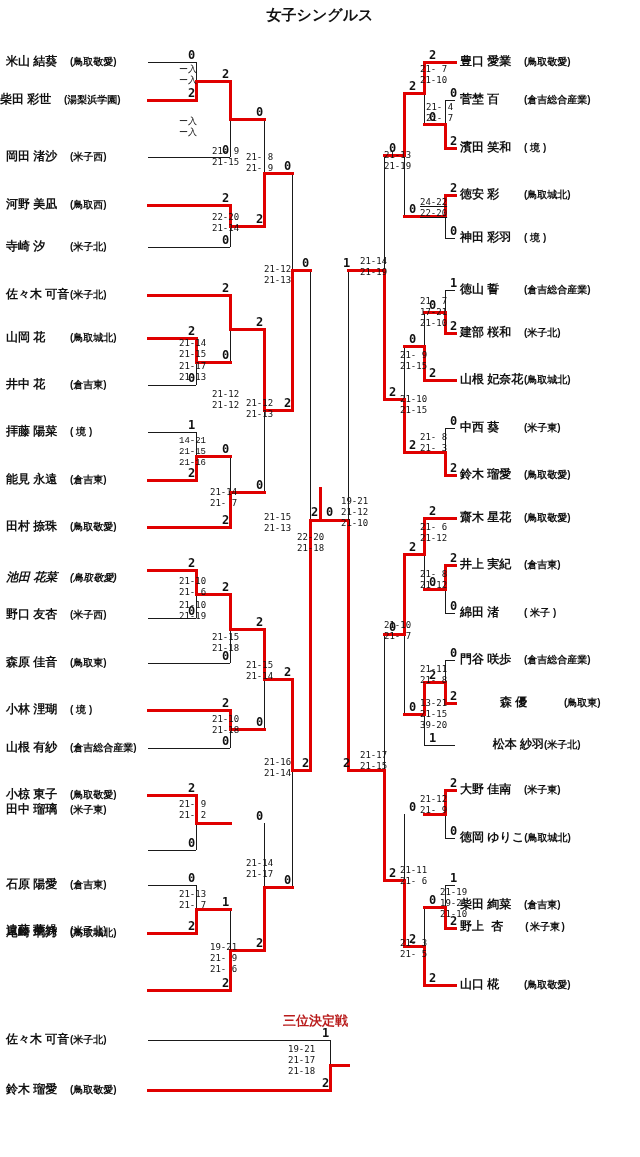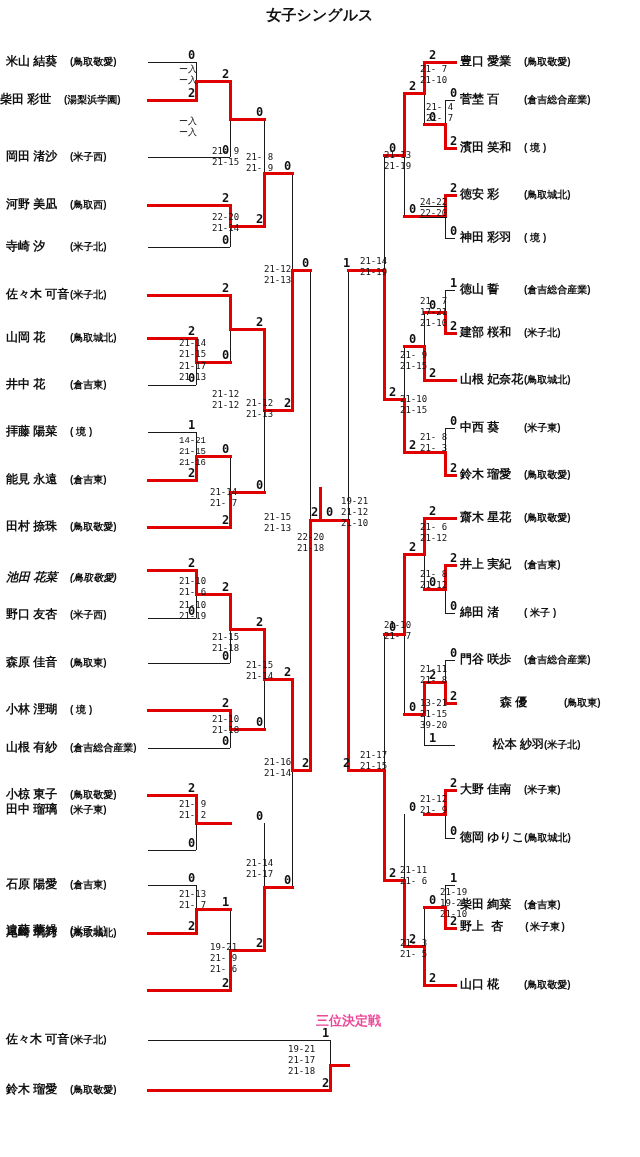--- a/index.html
+++ b/index.html
@@ -3,21 +3,21 @@
 <meta charset="utf-8">
 <style>
   html,body{margin:0;padding:0;background:#ffffff;}
   .canvas{position:relative;width:628px;height:1157px;background:#fff;
           font-family:"Liberation Sans",sans-serif;overflow:hidden;}
   #wires{position:absolute;left:0;top:0;}
   .wire{stroke:#1a1a1a;stroke-width:1;shape-rendering:crispEdges;}
   .win{stroke:#e00000;stroke-width:3;stroke-linecap:square;shape-rendering:crispEdges;}
   .title{position:absolute;top:6px;left:0;width:640px;text-align:center;
          font-size:15px;font-weight:700;color:#111;}
-  .t3{position:absolute;left:283px;top:1012px;font-size:13px;font-weight:700;color:#ec4899;margin-left:33px;}
+  .t3{position:absolute;left:283px;top:1012px;font-size:13px;font-weight:700;color:#b91c1c;}
   #nodes div{position:absolute;white-space:pre;color:#111;}
   .pl,.pr,.pt{font-size:12px;font-weight:700;line-height:17px;}
   .nm{display:inline-block;min-width:64px;}
   .sch{font-size:10px;}
   .dg{font-size:12px;font-weight:700;line-height:10px;font-family:"DejaVu Sans Mono",monospace;}
   .sc{font-size:9px;line-height:11px;font-family:"DejaVu Sans Mono",monospace;}
 </style>
 </head>
 <body>
 

